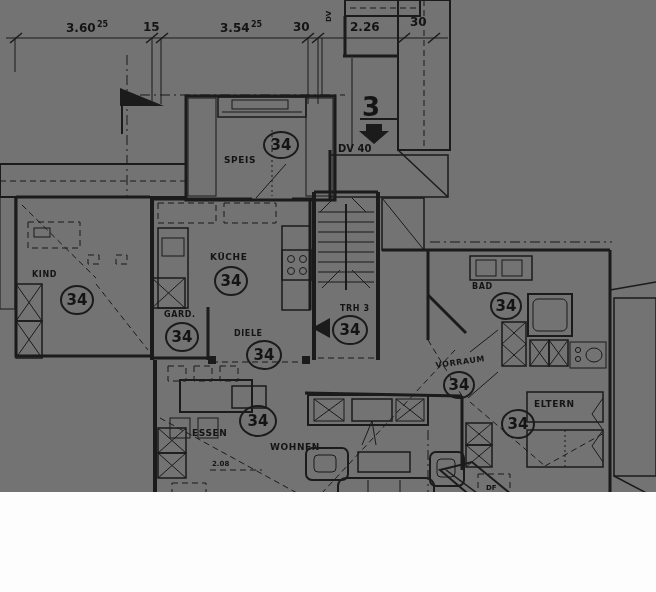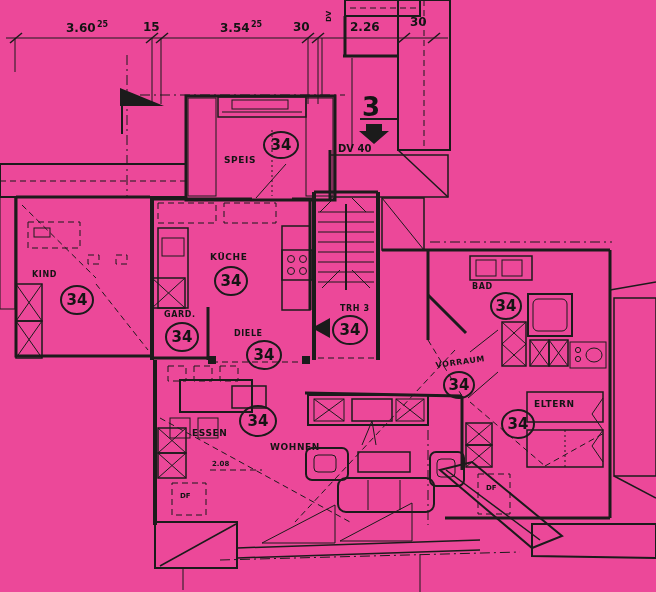--- a/index.html
+++ b/index.html
@@ -1,17 +1,17 @@
 <!DOCTYPE html>
 <html><head>
 <meta charset="utf-8">
 <style>
   html,body{margin:0;padding:0;}
   body{width:656px;height:592px;background:#fdfdfe;font-family:"DejaVu Sans", sans-serif;}
-  #stage{position:relative;width:656px;height:592px;background:#ec4899;overflow:hidden;}
+  #stage{position:relative;width:656px;height:492px;background:#737373;overflow:hidden;}
   svg{display:block;}
   .ink{stroke:#1b1b1b;fill:none;}
   .w1{stroke-width:1;} .w15{stroke-width:1.5;} .w2{stroke-width:2;} .w3{stroke-width:3;} .w4{stroke-width:4;}
   .dash{stroke-dasharray:6 4;}
   .dashdot{stroke-dasharray:10 4 2 4;}
   .dot{stroke-dasharray:2 3;}
   text{fill:#141414;font-family:"DejaVu Sans", sans-serif;}
   .roomlbl{font-size:9px;font-weight:bold;letter-spacing:0.6px;}
   .dimlbl{font-size:12px;font-weight:bold;}
   .dimsup{font-size:8px;font-weight:bold;}

